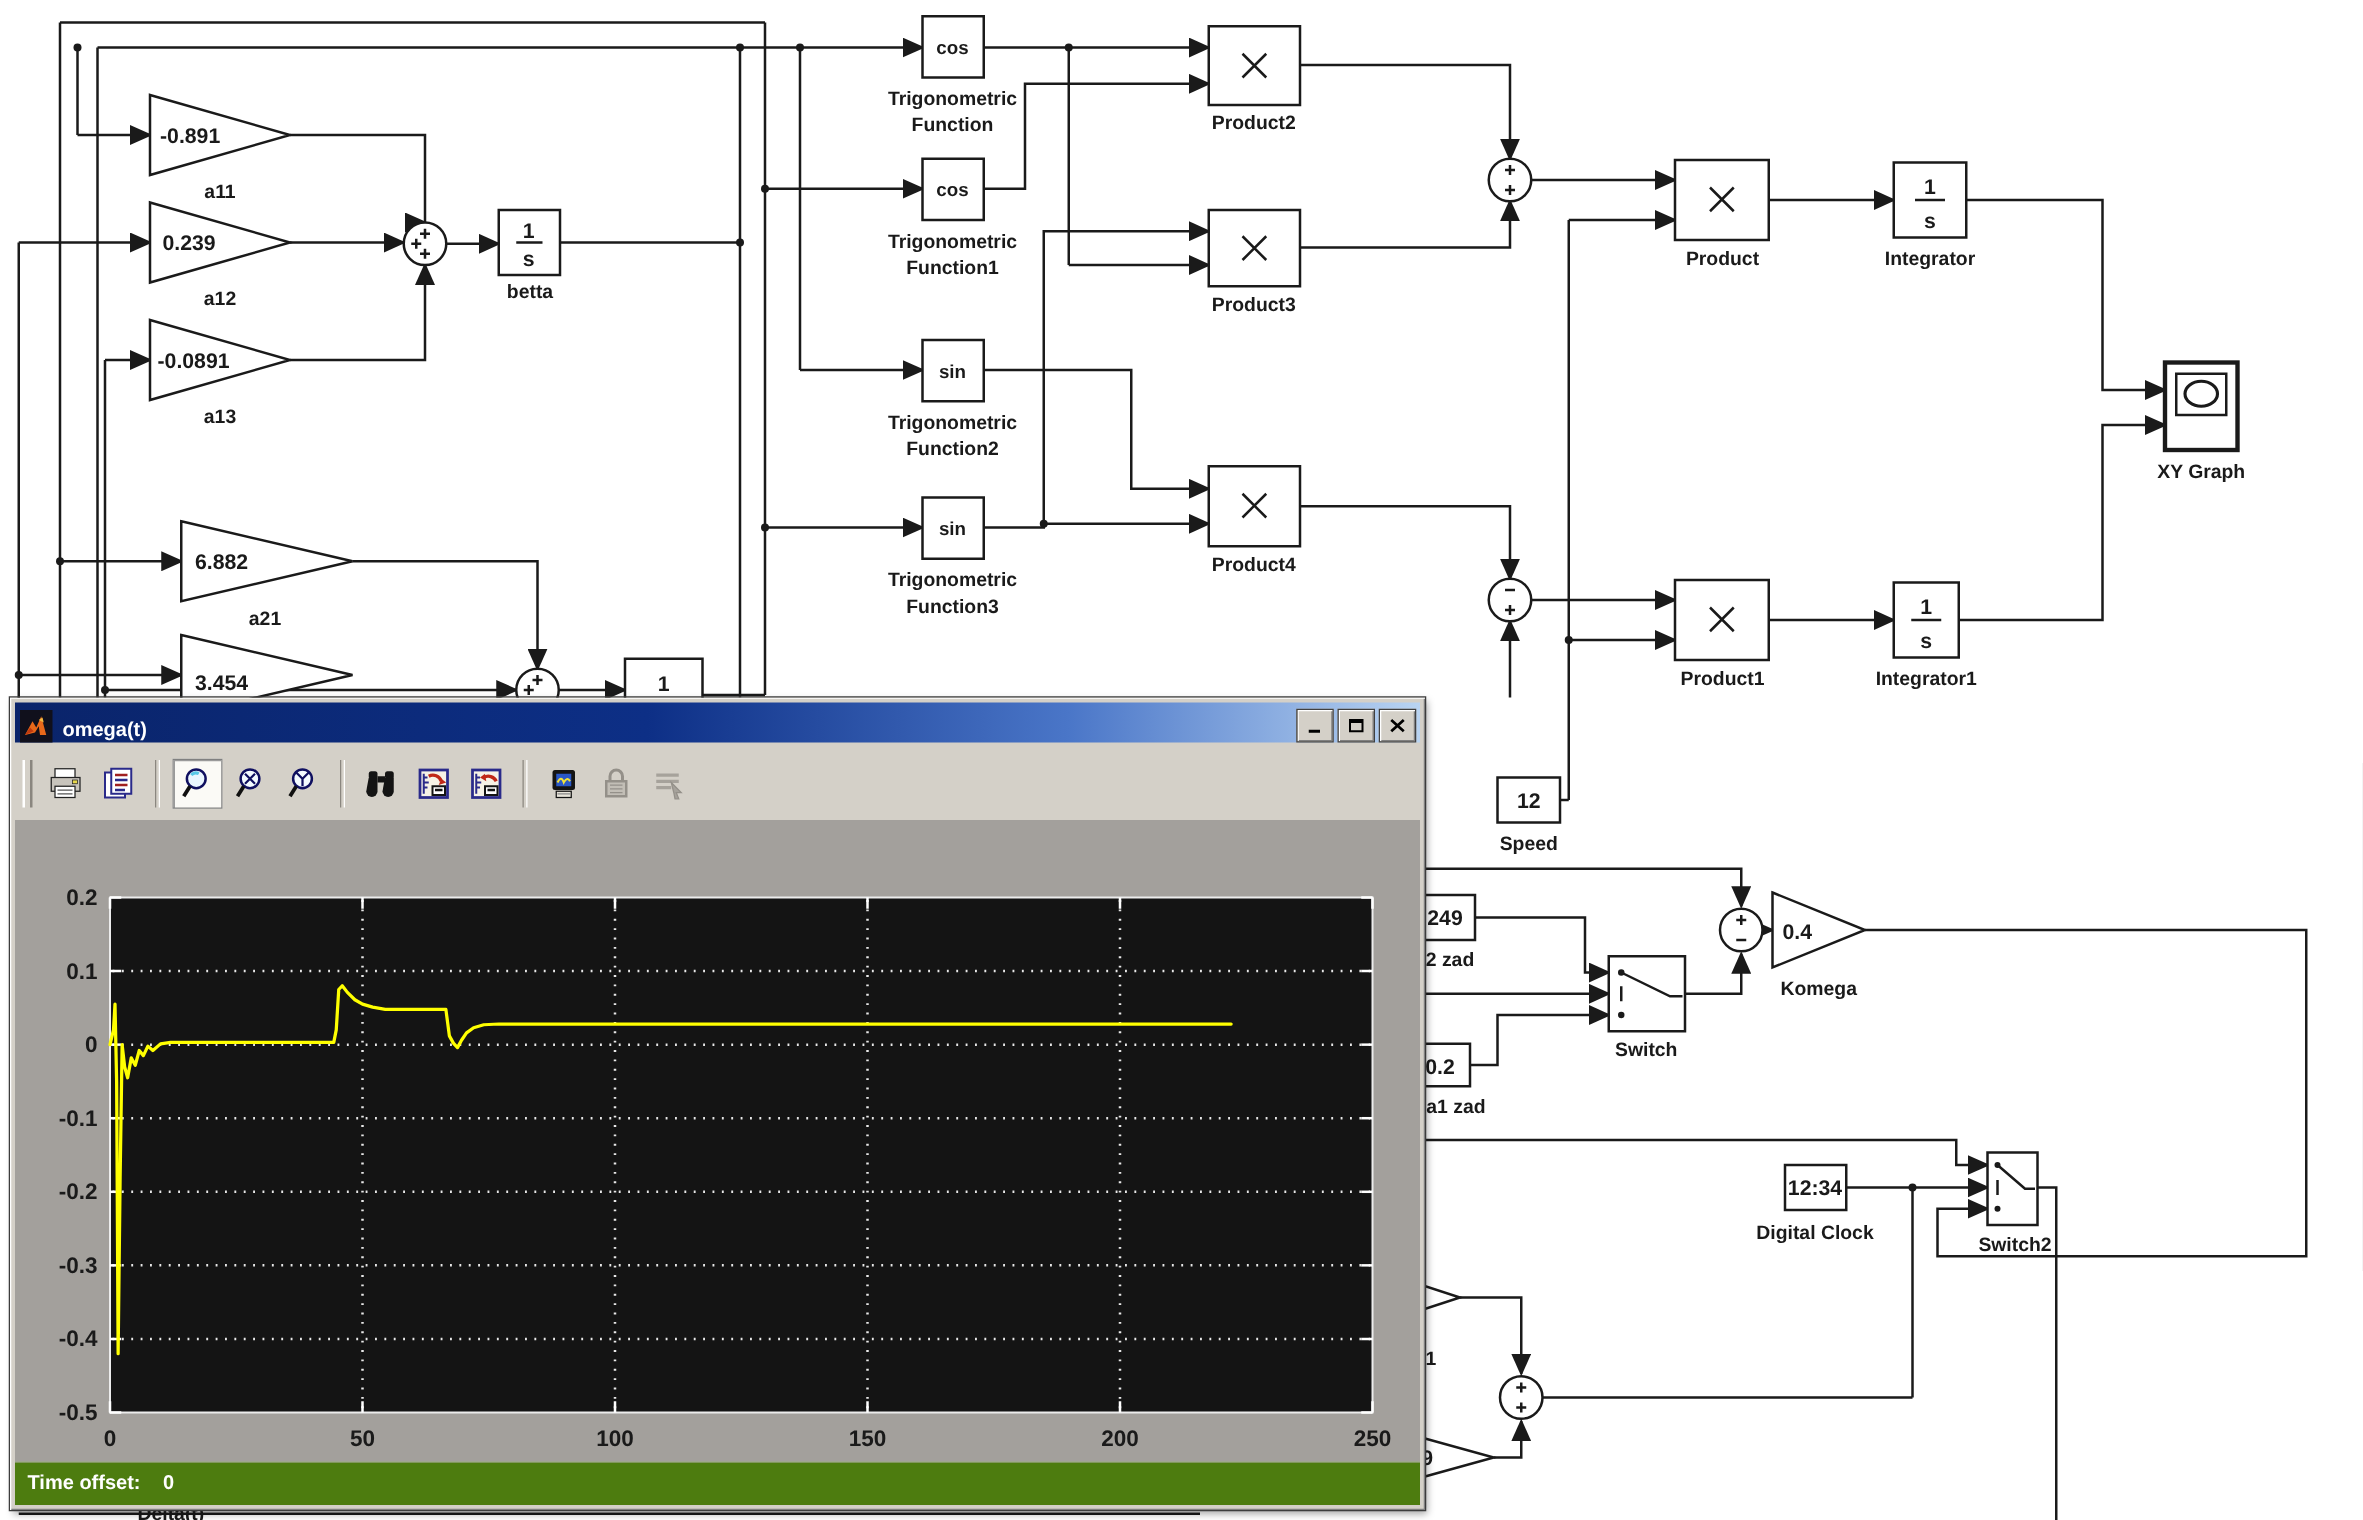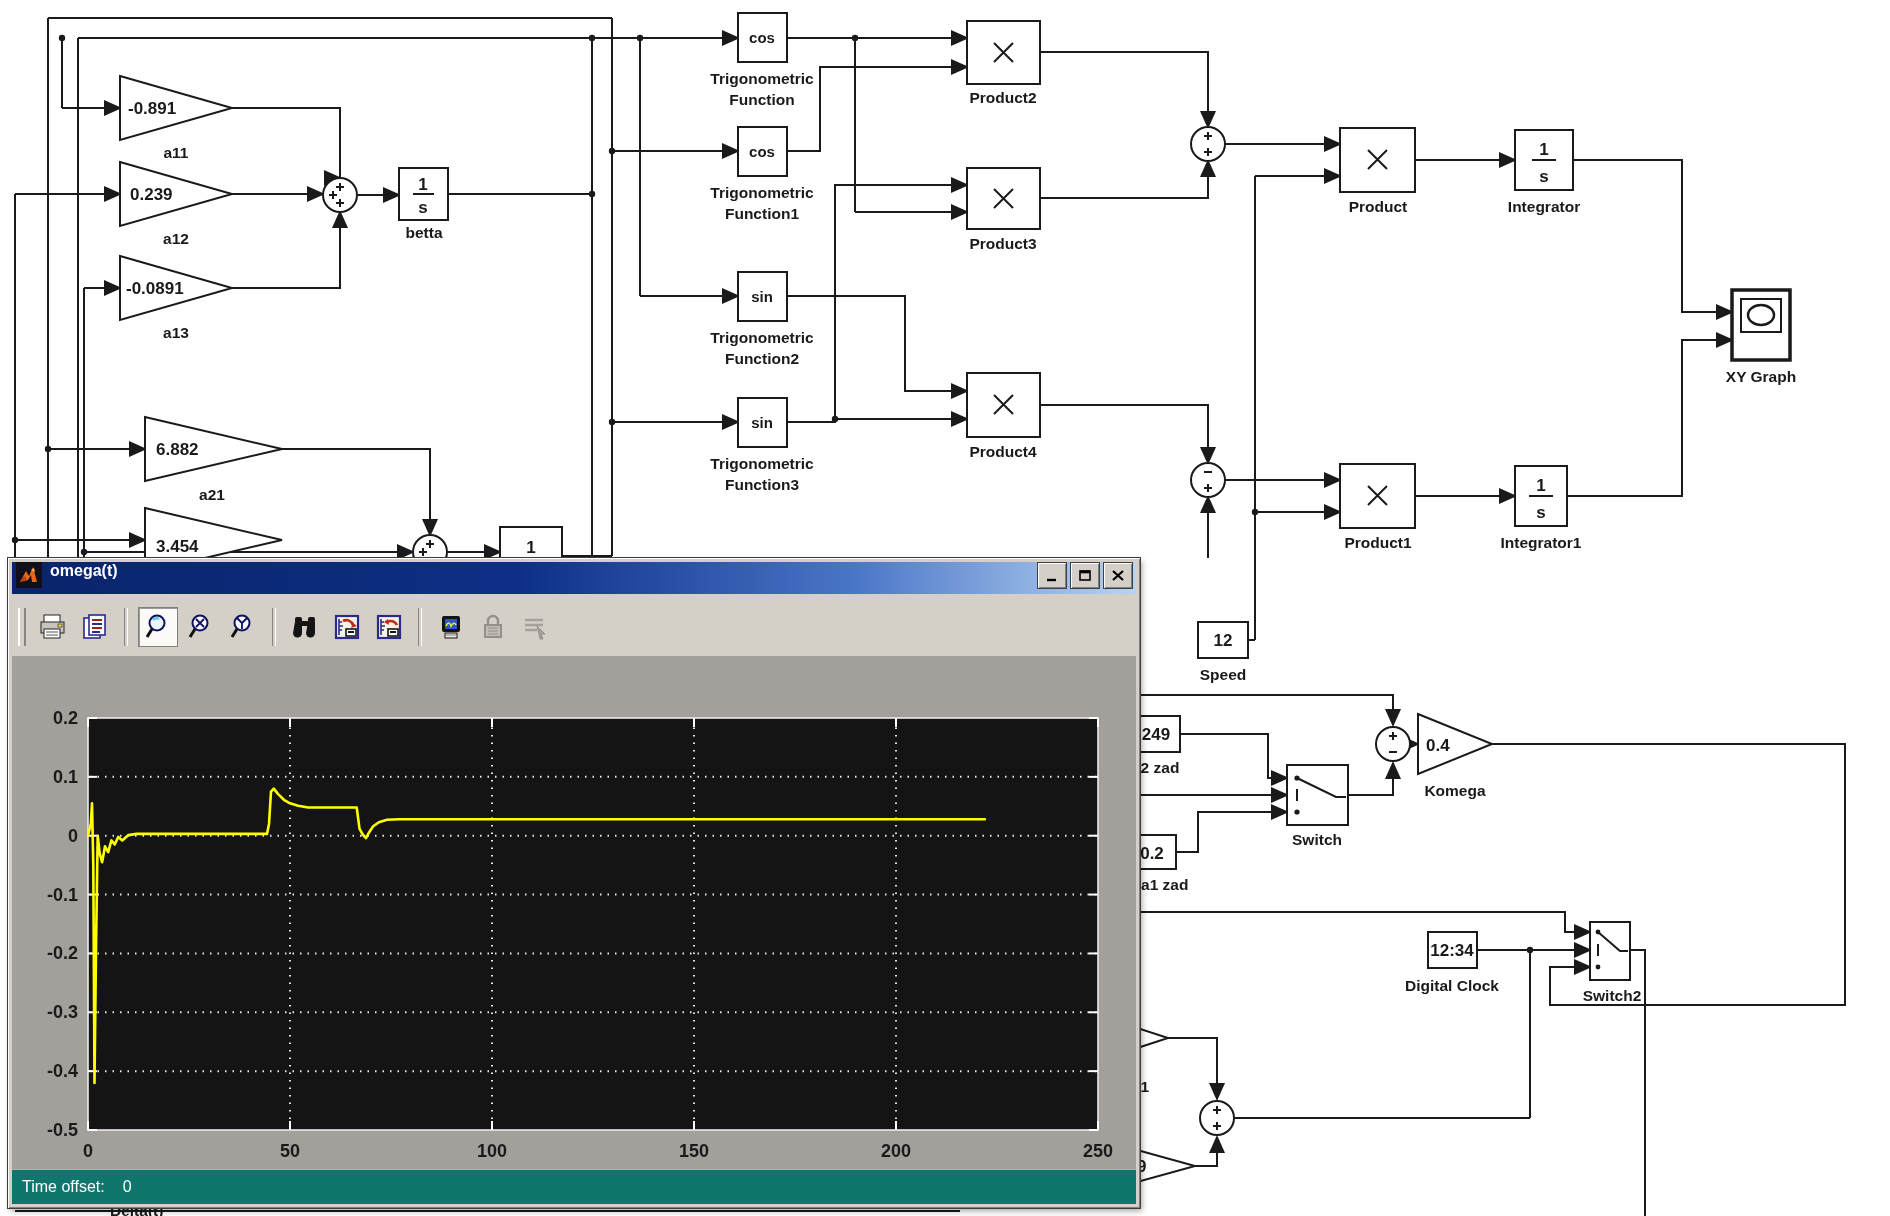--- a/index.html
+++ b/index.html
@@ -10,38 +10,38 @@
   .blklbl{font-size:15.5px;font-weight:700;}
   .blkval{font-size:17px;font-weight:700;}
   .blkfn{font-size:15px;font-weight:700;}
 
   
   #scope{position:absolute;left:8px;top:558px;width:1132px;height:650px;background:#d4d0c8;
          outline:1px solid #3c3c3c;
          box-shadow:inset 1px 1px 0 #ffffff, inset -1px -1px 0 #808080, 2px 3px 6px rgba(0,0,0,.35);}
   #titlebar{position:absolute;left:4px;top:4px;right:4px;height:32px;
             background:linear-gradient(90deg,#0a246a 0%,#0d2f86 45%,#4a76c8 75%,#b9d4f2 100%);
-            display:flex;align-items:flex-start;}
+            display:flex;align-items:flex-end;}
   #titlebar .ttl{color:#ffffff;font-size:16px;font-weight:700;margin-left:8px;}
   .appicon{width:26px;height:26px;margin-left:4px;background:#10101c;display:flex;align-items:center;justify-content:center;}
   .winbtns{margin-left:auto;margin-right:3px;display:flex;gap:3px;background:transparent;}
   .wbtn{width:28px;height:25px;background:#d4d0c8;border:1px solid #404040;
         box-shadow:inset 1px 1px 0 #ffffff, inset -1px -1px 0 #808080;
         display:flex;align-items:center;justify-content:center;}
   #toolbar{position:absolute;left:4px;top:40px;right:4px;height:58px;background:#d4d0c8;
            border-bottom:1px solid #9a968f;display:flex;align-items:center;}
   .grip{width:4px;height:38px;margin:0 6px 0 6px;border-left:2px solid #ffffff;border-right:2px solid #8a867f;}
   .tbtn{width:38px;height:38px;display:flex;align-items:center;justify-content:center;margin:0 2px;}
   .tbtn.pressed{background:#fbfaf6;border:1px solid #808080;box-shadow:inset 1px 1px 0 #9a9a9a;}
   .tsep{width:2px;height:38px;margin:0 8px;border-left:1px solid #8a867f;border-right:1px solid #ffffff;}
   #figure{position:absolute;left:4px;top:98px;right:4px;bottom:4px;background:#a3a09c;}
   #plotsvg{position:absolute;left:0;top:0;}
-  #statusbar{position:absolute;left:0;right:0;bottom:0;height:34px;background:#0f766e;
+  #statusbar{position:absolute;left:0;right:0;bottom:0;height:34px;background:#4d7c0f;
              border-top:1px solid #b5b2ae;display:flex;align-items:center;color:#ffffff;
-             font-size:16px;font-weight:400;}
+             font-size:16px;font-weight:700;}
   #statusbar .lab{margin-left:10px;}
   #statusbar .val{margin-left:18px;}
 </style>
 </head>
 <body>
 
 <div id="stage">
 
 <svg id="diagram" width="1890" height="1216" viewBox="0 0 1890 1216">
   <defs>

